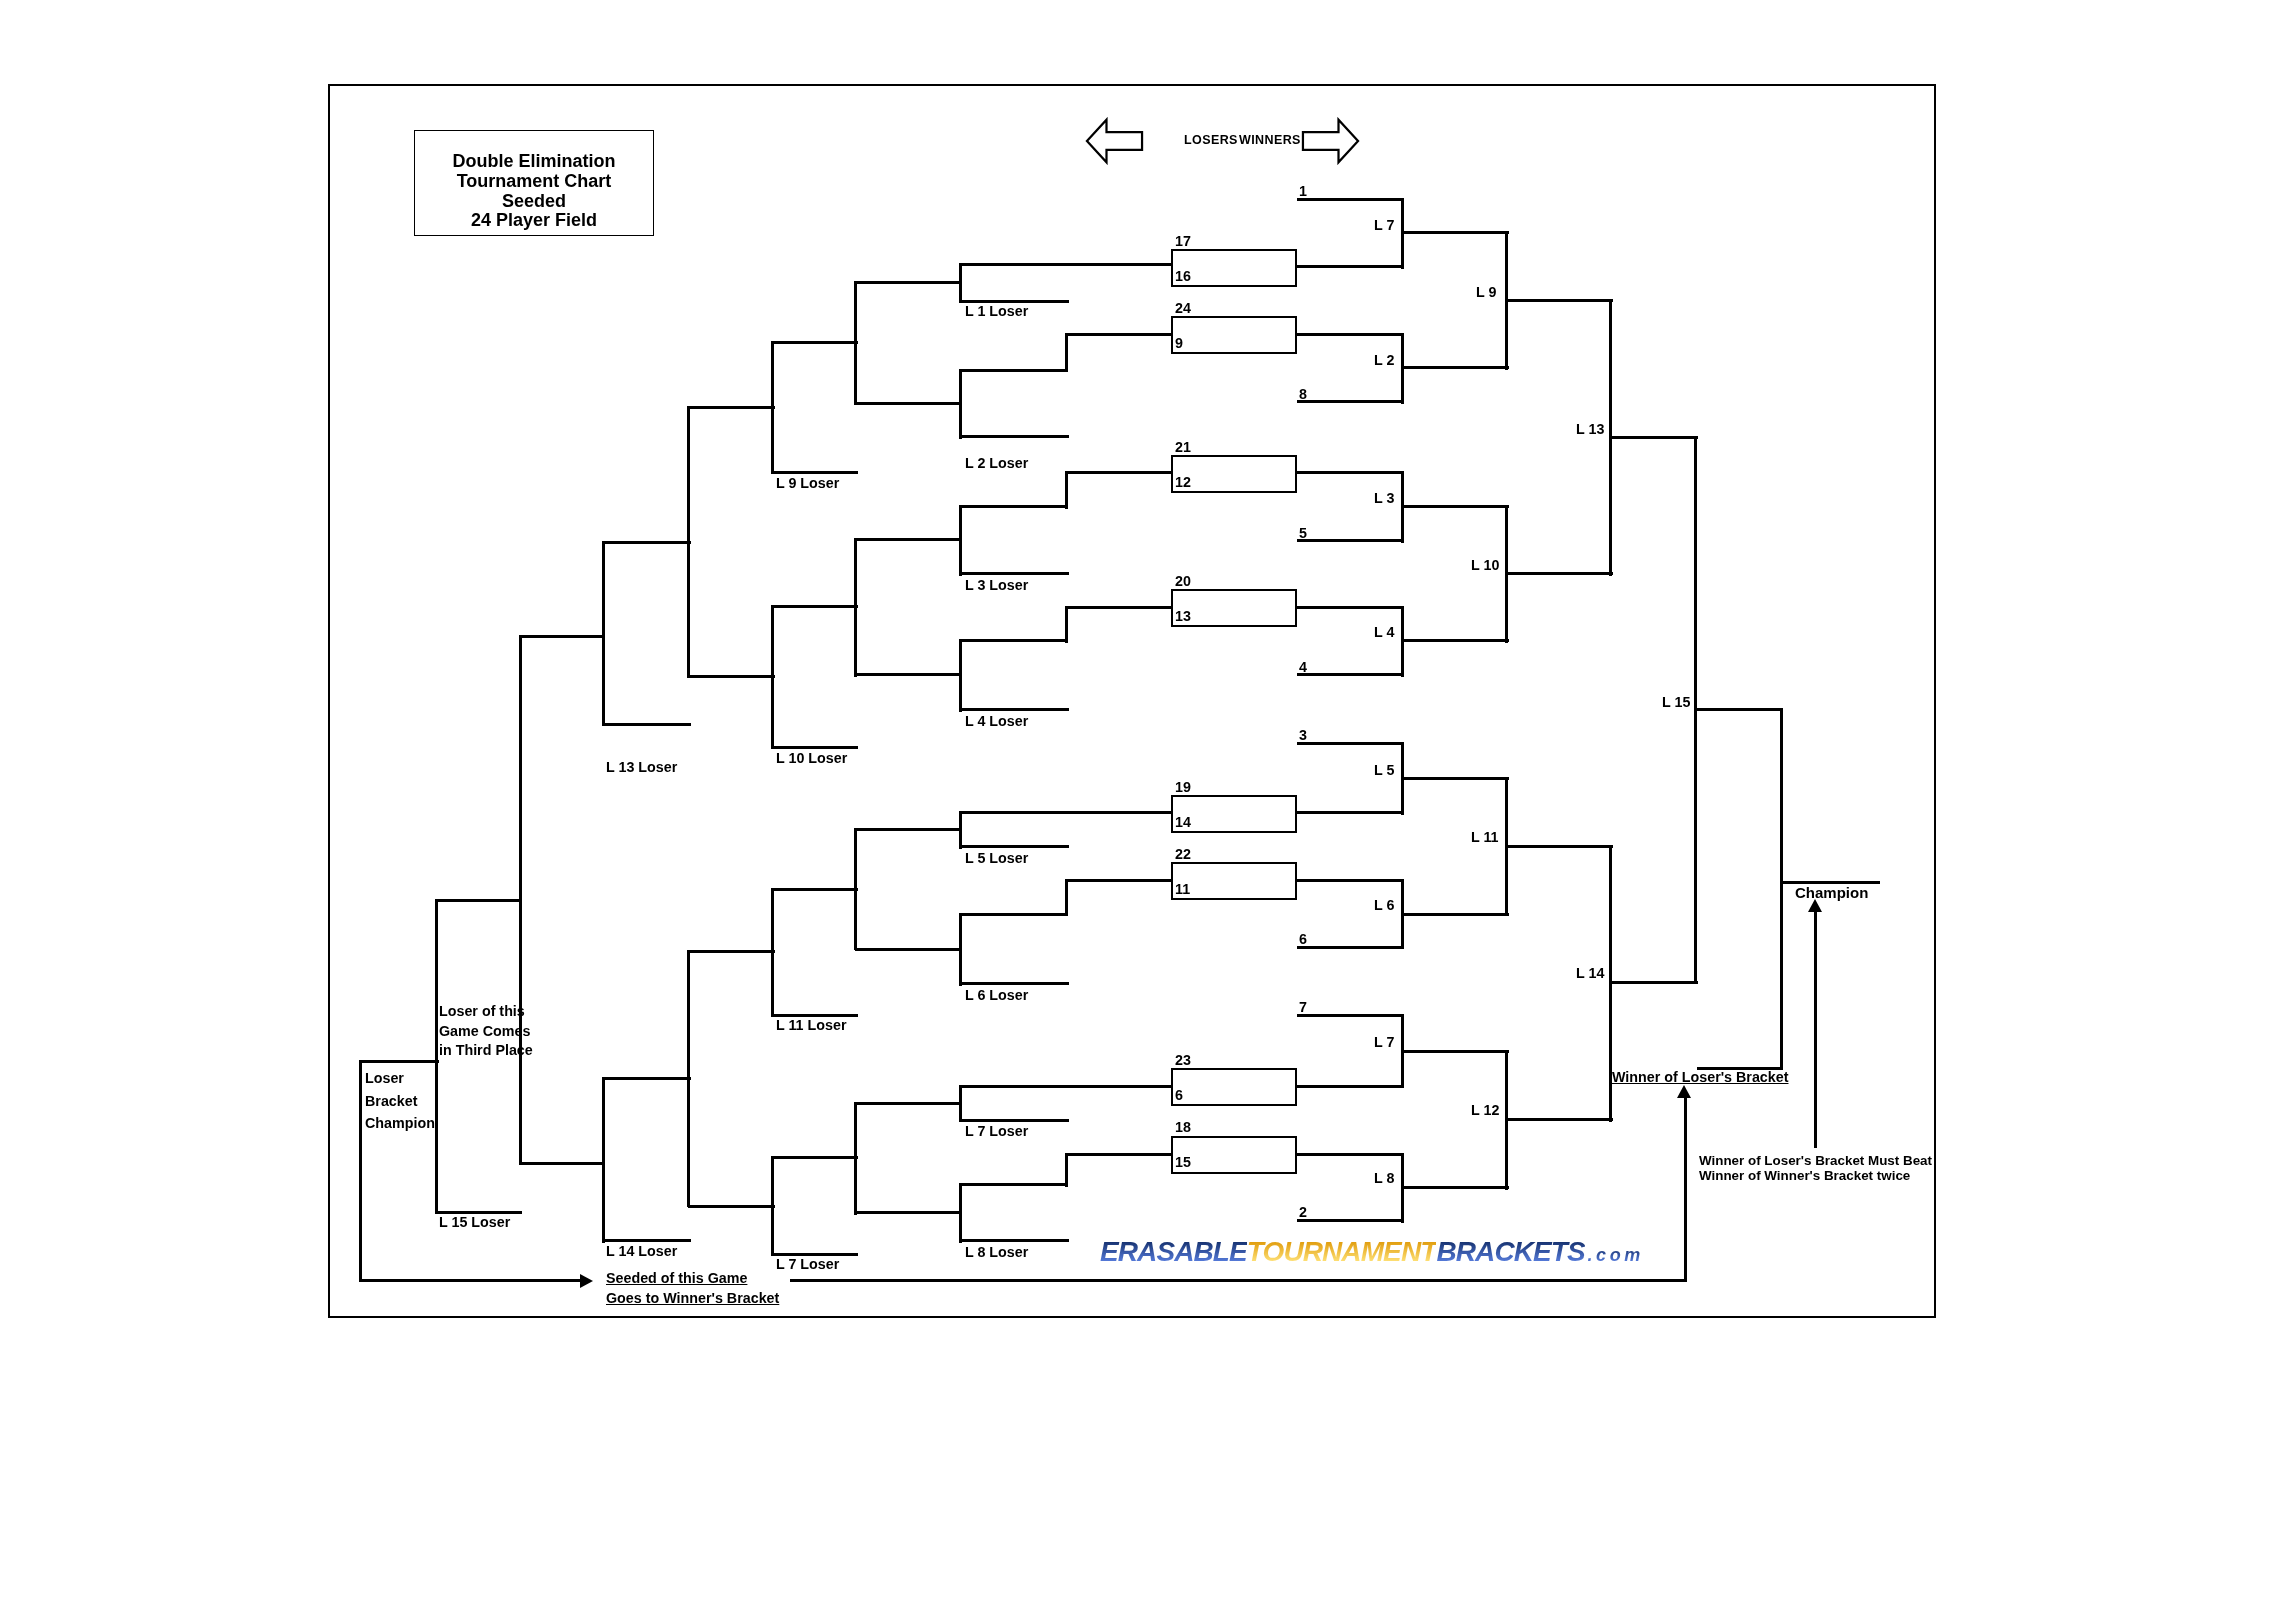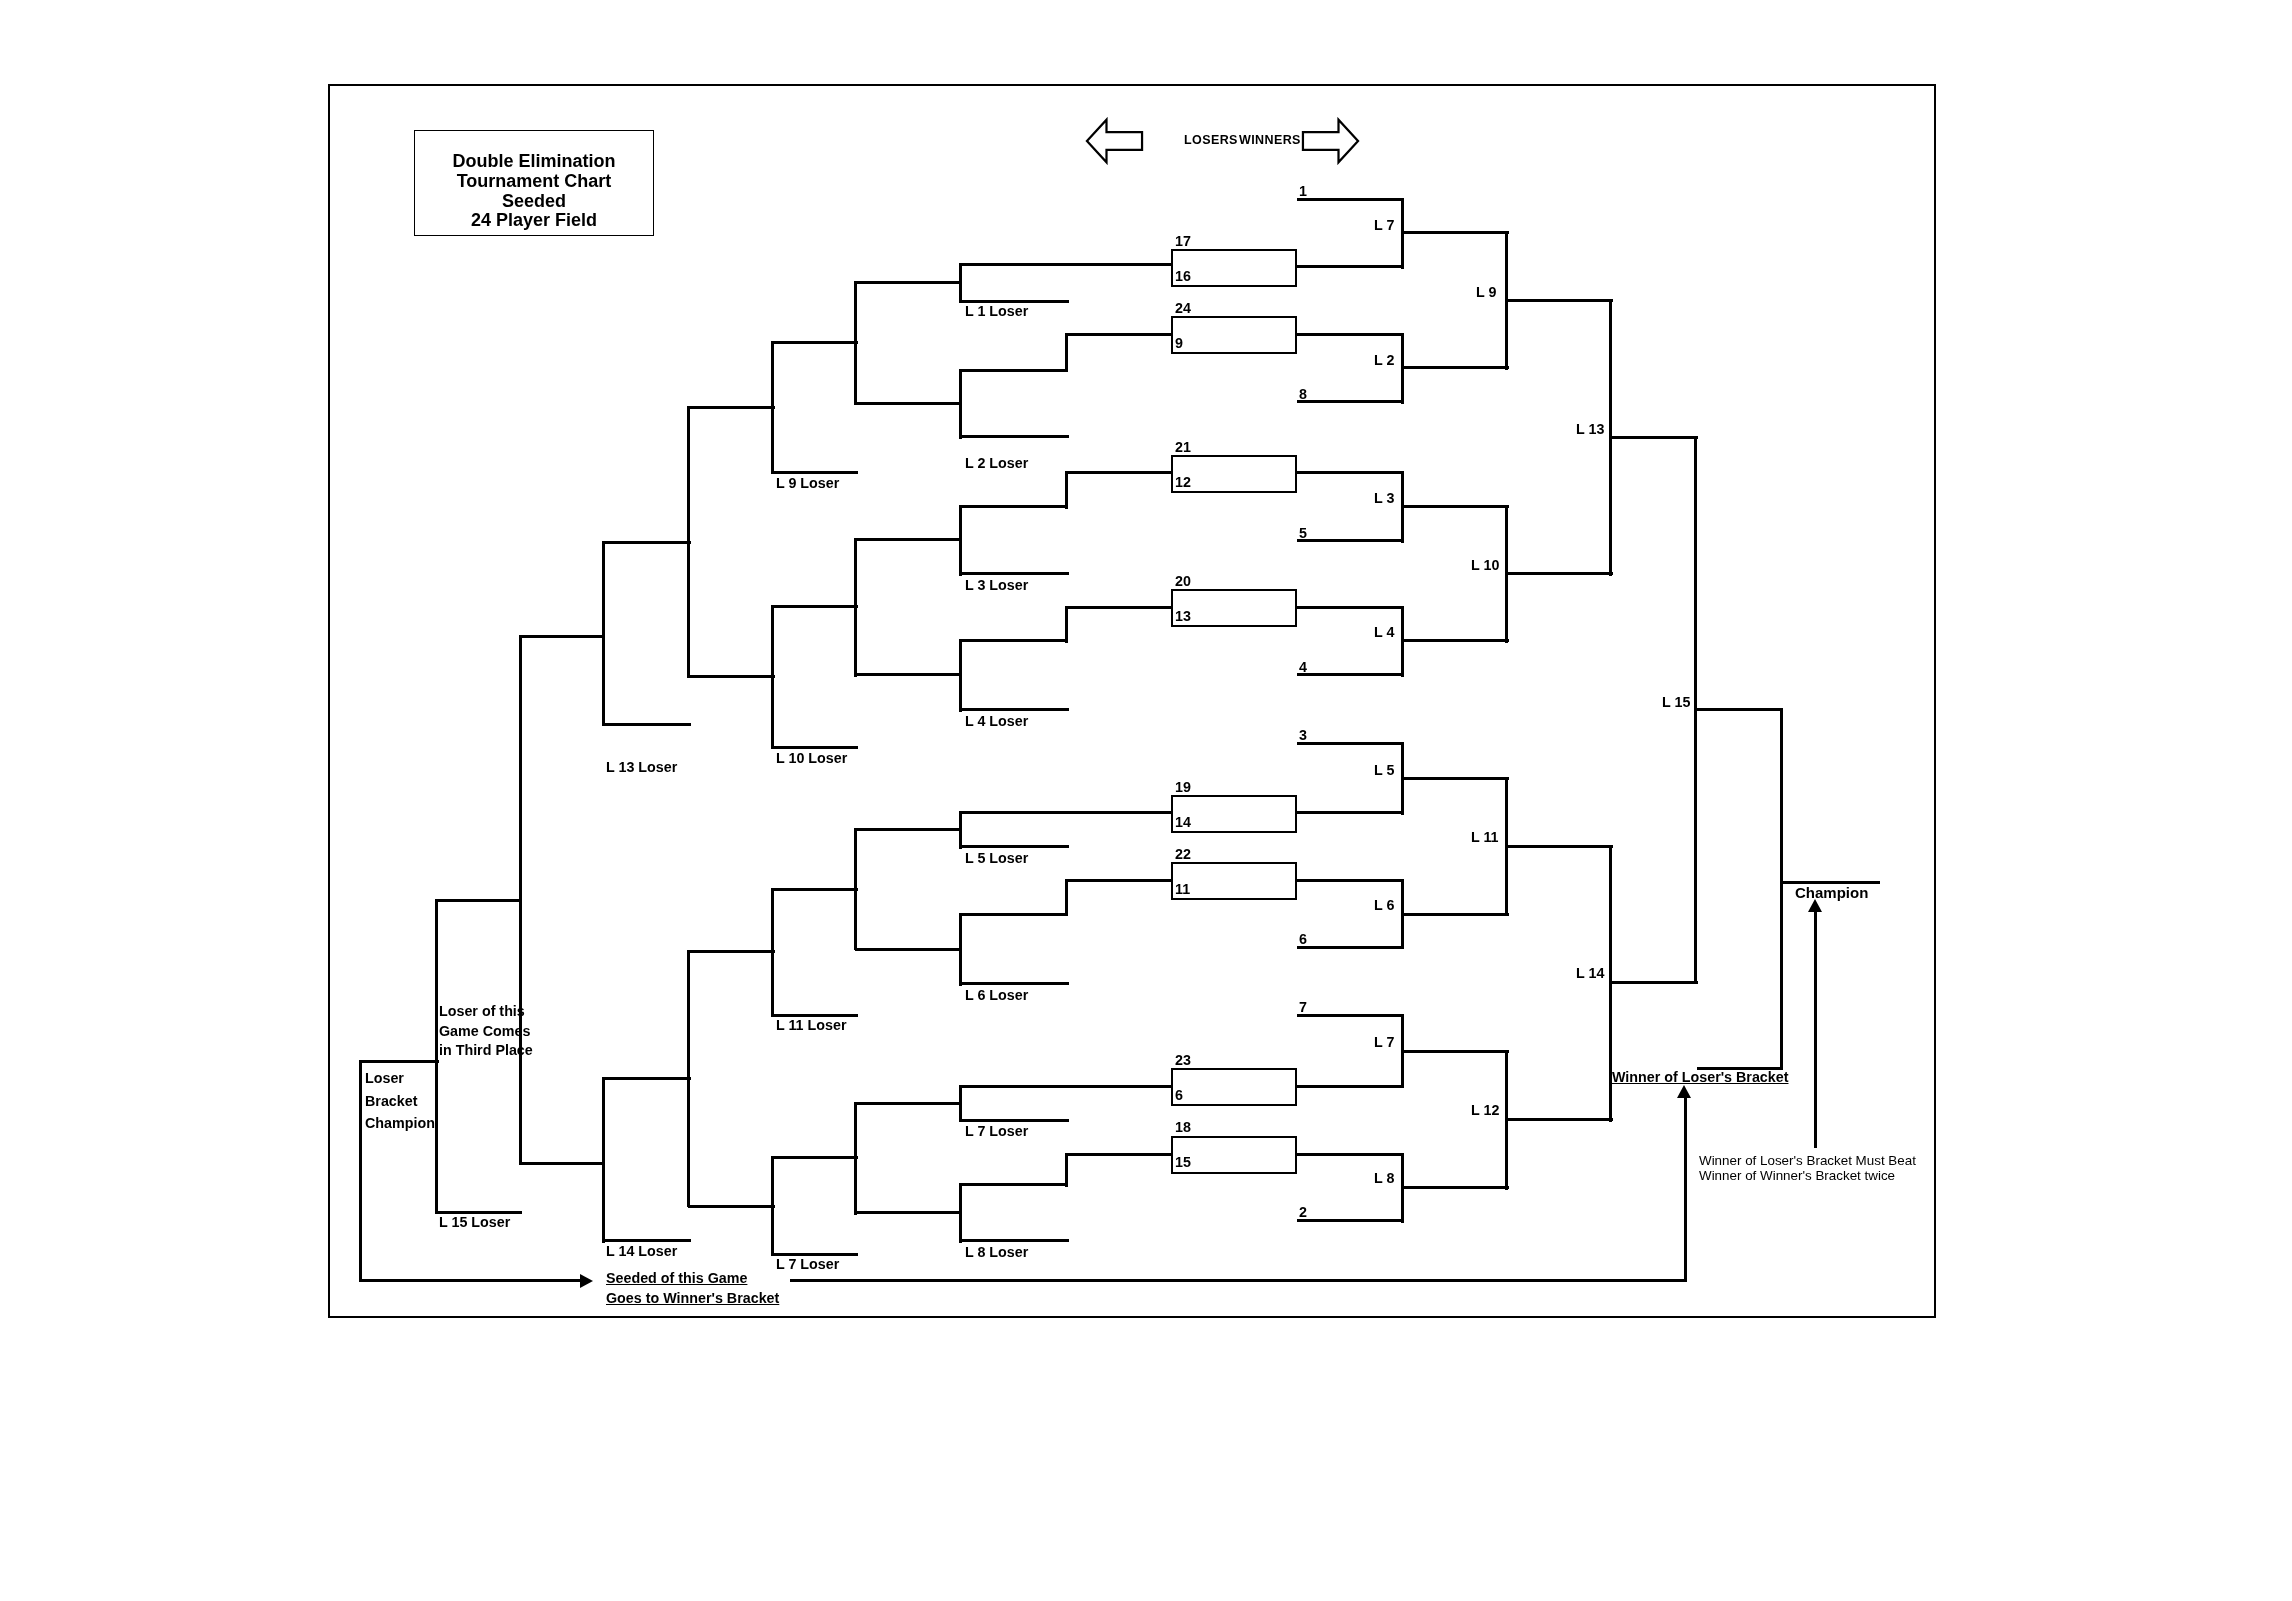--- a/index.html
+++ b/index.html
@@ -9,21 +9,21 @@
   .v{position:absolute;width:2.7px;background:#000;}
   .lbl{position:absolute;font-weight:bold;font-size:14.3px;line-height:1;white-space:nowrap;}
   .pbox{position:absolute;left:1171px;width:126px;height:38px;border:2.7px solid #000;box-sizing:border-box;background:#fff;}
   #border{position:absolute;left:328px;top:84px;width:1608px;height:1234px;border:2.7px solid #000;box-sizing:border-box;}
   #titlebox{position:absolute;left:414px;top:130px;width:240px;height:106px;border:1.8px solid #000;box-sizing:border-box;}
   .titleline{position:absolute;left:414px;width:240px;text-align:center;font-weight:bold;font-size:18px;line-height:1;}
   .legend{position:absolute;top:133px;font-weight:bold;font-size:12.5px;letter-spacing:0.4px;}
   .und{text-decoration:underline;}
   .arr-r{position:absolute;width:0;height:0;border-left:13.4px solid #000;border-top:7.2px solid transparent;border-bottom:7.2px solid transparent;}
   .arr-u{position:absolute;width:0;height:0;border-bottom:13.4px solid #000;border-left:7.2px solid transparent;border-right:7.2px solid transparent;}
-  .note{position:absolute;font-weight:normal;font-size:13.4px;line-height:1;white-space:nowrap;}
+  .note{position:absolute;font-weight:bold;font-size:13.4px;line-height:1;white-space:nowrap;}
   #logo{position:absolute;left:1100px;top:1238px;white-space:nowrap;font-style:italic;font-weight:900;font-size:28px;letter-spacing:-0.9px;line-height:1;}
   .logo-blue{background-image:linear-gradient(180deg,#142f6b 15%,#5378d6 80%);-webkit-background-clip:text;background-clip:text;color:transparent;}
   .logo-gold{background-image:linear-gradient(180deg,#df9908 15%,#ffe37a 85%);-webkit-background-clip:text;background-clip:text;color:transparent;}
   .logo-com{font-size:18px;letter-spacing:3.6px;margin-left:2.7px;}
   svg{position:absolute;}
 </style>
 </head>
 <body>
 
 <div id="canvas">
@@ -277,15 +277,16 @@
   <span class="lbl" style="left:439px;top:1024px">Game Comes</span>
   <span class="lbl" style="left:439px;top:1043px">in Third Place</span>
 
   <span class="lbl und" style="left:606px;top:1271px">Seeded of this Game</span>
   <span class="lbl und" style="left:606px;top:1291px">Goes to Winner's Bracket</span>
 
   <span class="lbl und" style="left:1612px;top:1070px">Winner of Loser's Bracket</span>
   <span class="note" style="left:1699px;top:1154px">Winner of Loser's Bracket Must Beat</span>
   <span class="note" style="left:1699px;top:1169px">Winner of Winner's Bracket twice</span>
 
+  <div id="logo"><span class="logo-blue">ERASABLE</span><span class="logo-gold">TOURNAMENT</span><span class="logo-blue">BRACKETS</span><span class="logo-blue logo-com">.com</span></div>
 
 </div>
 
 
 </body></html>

